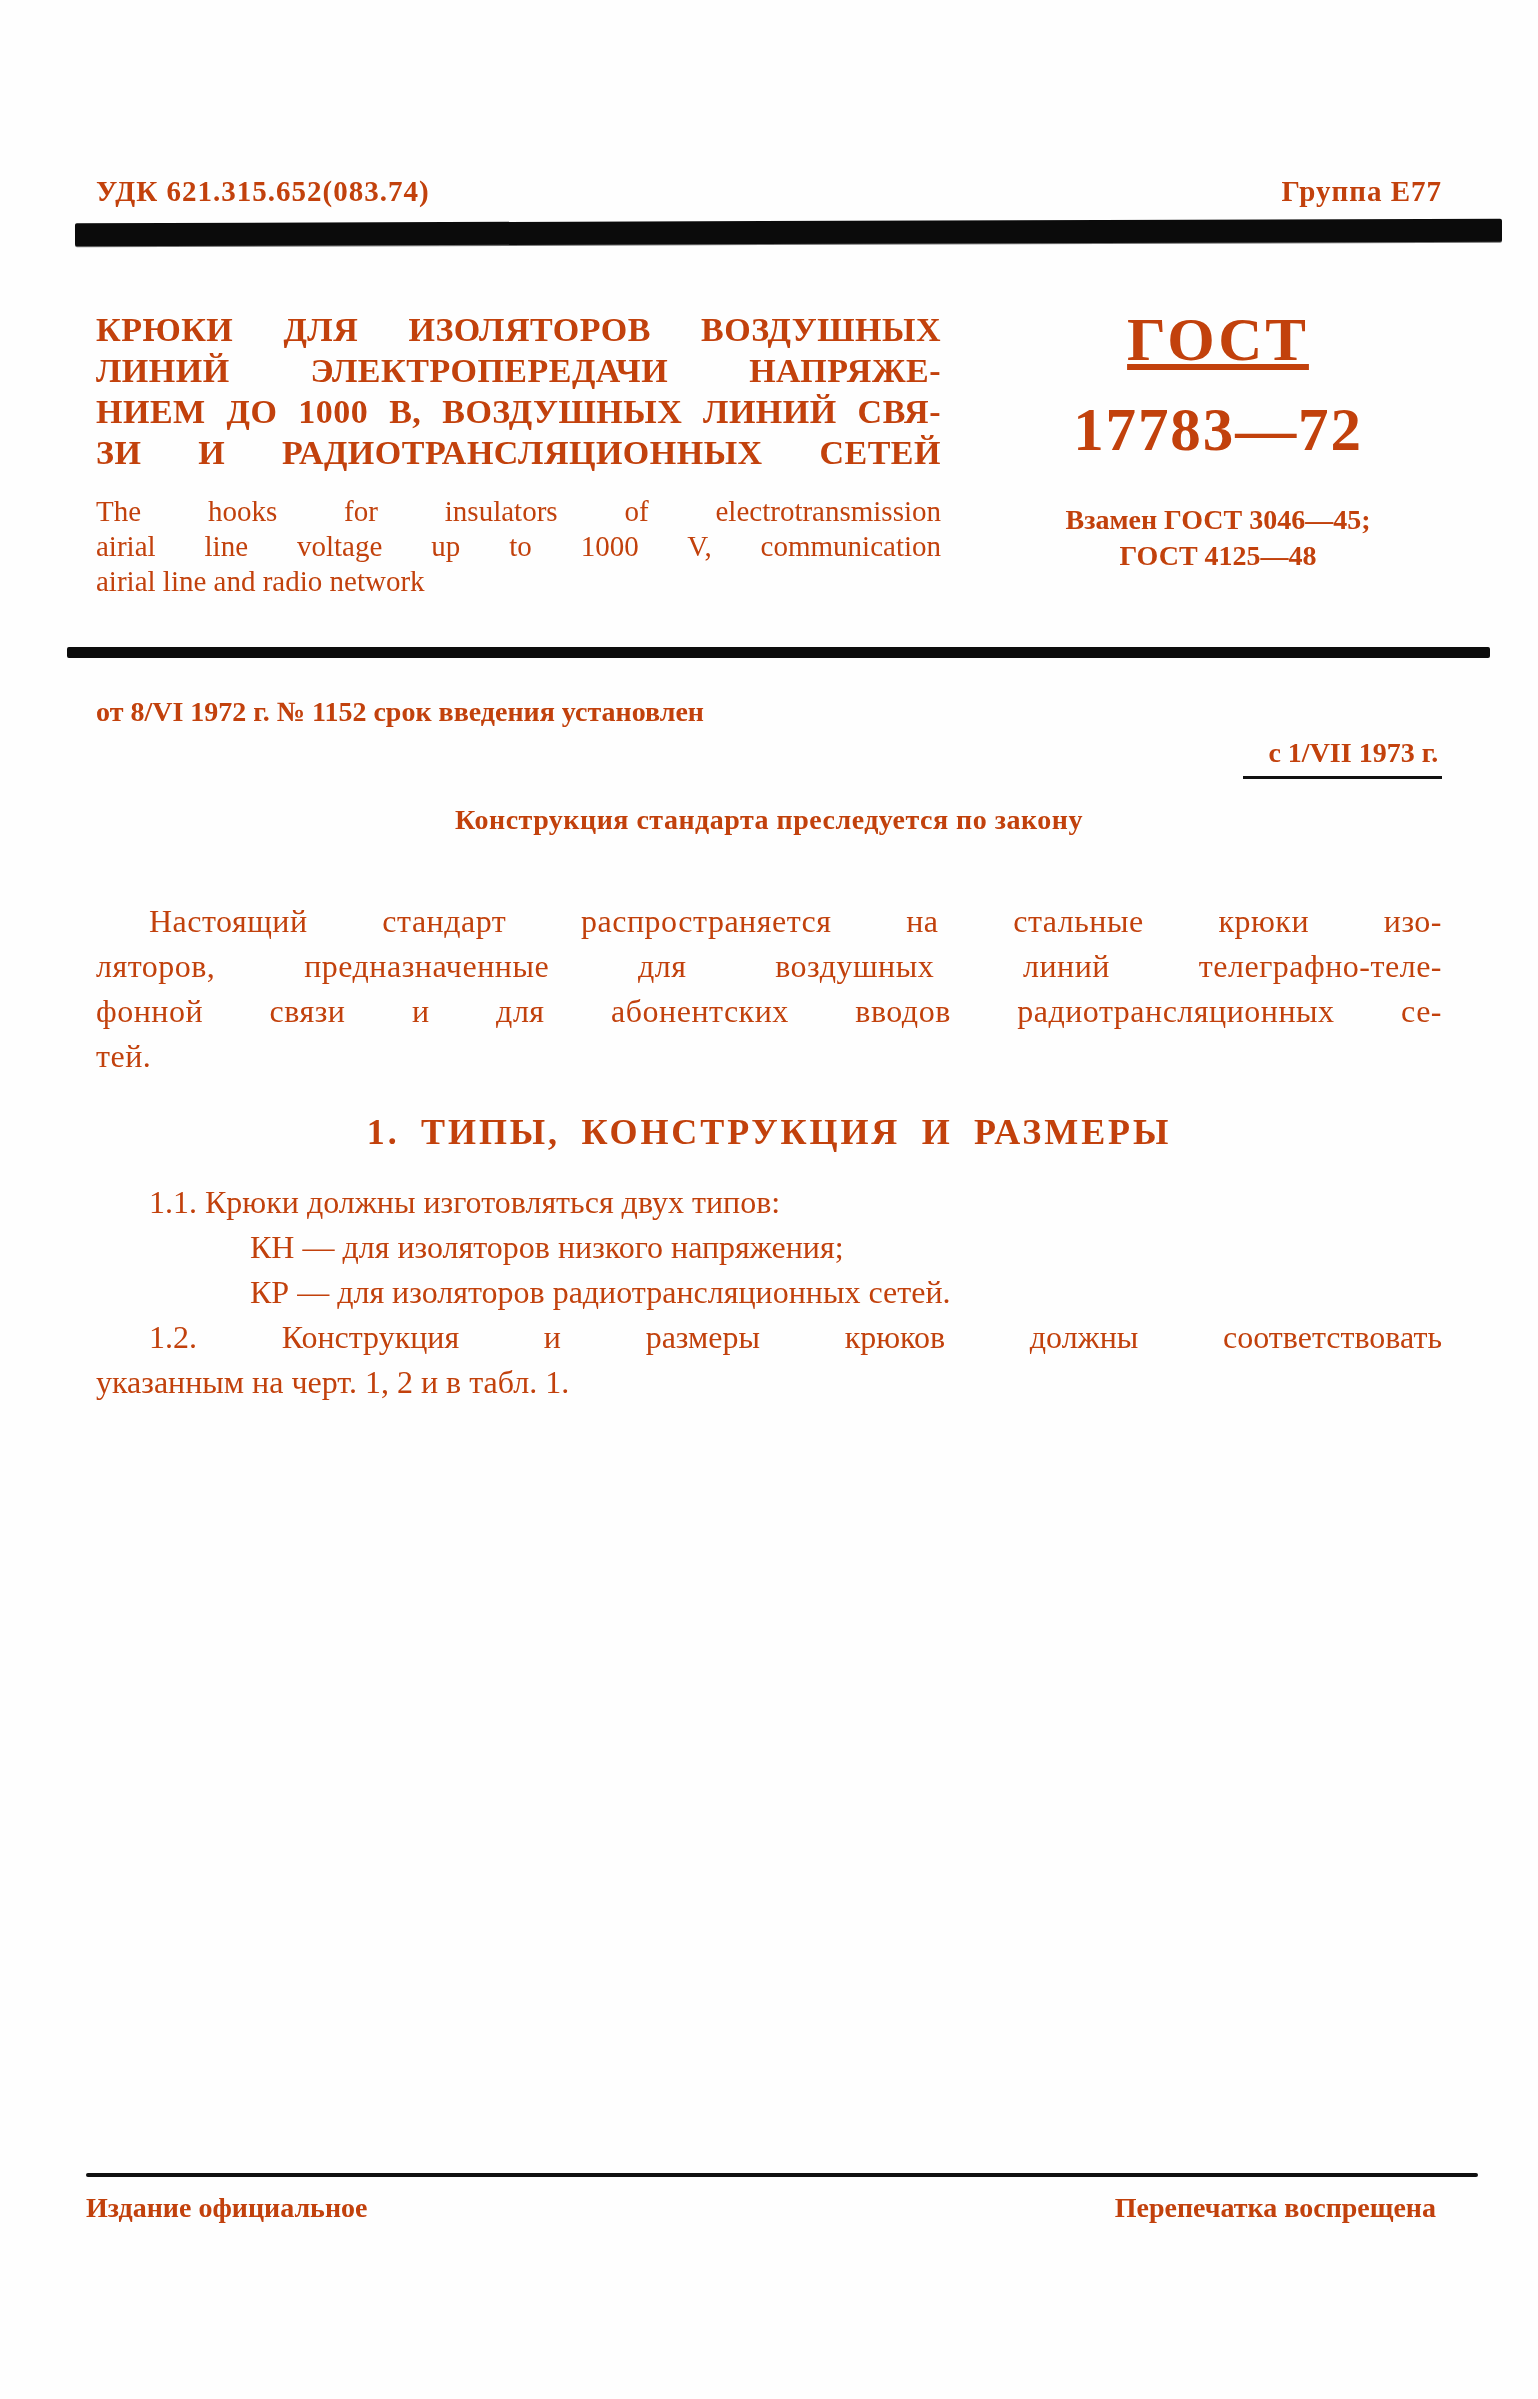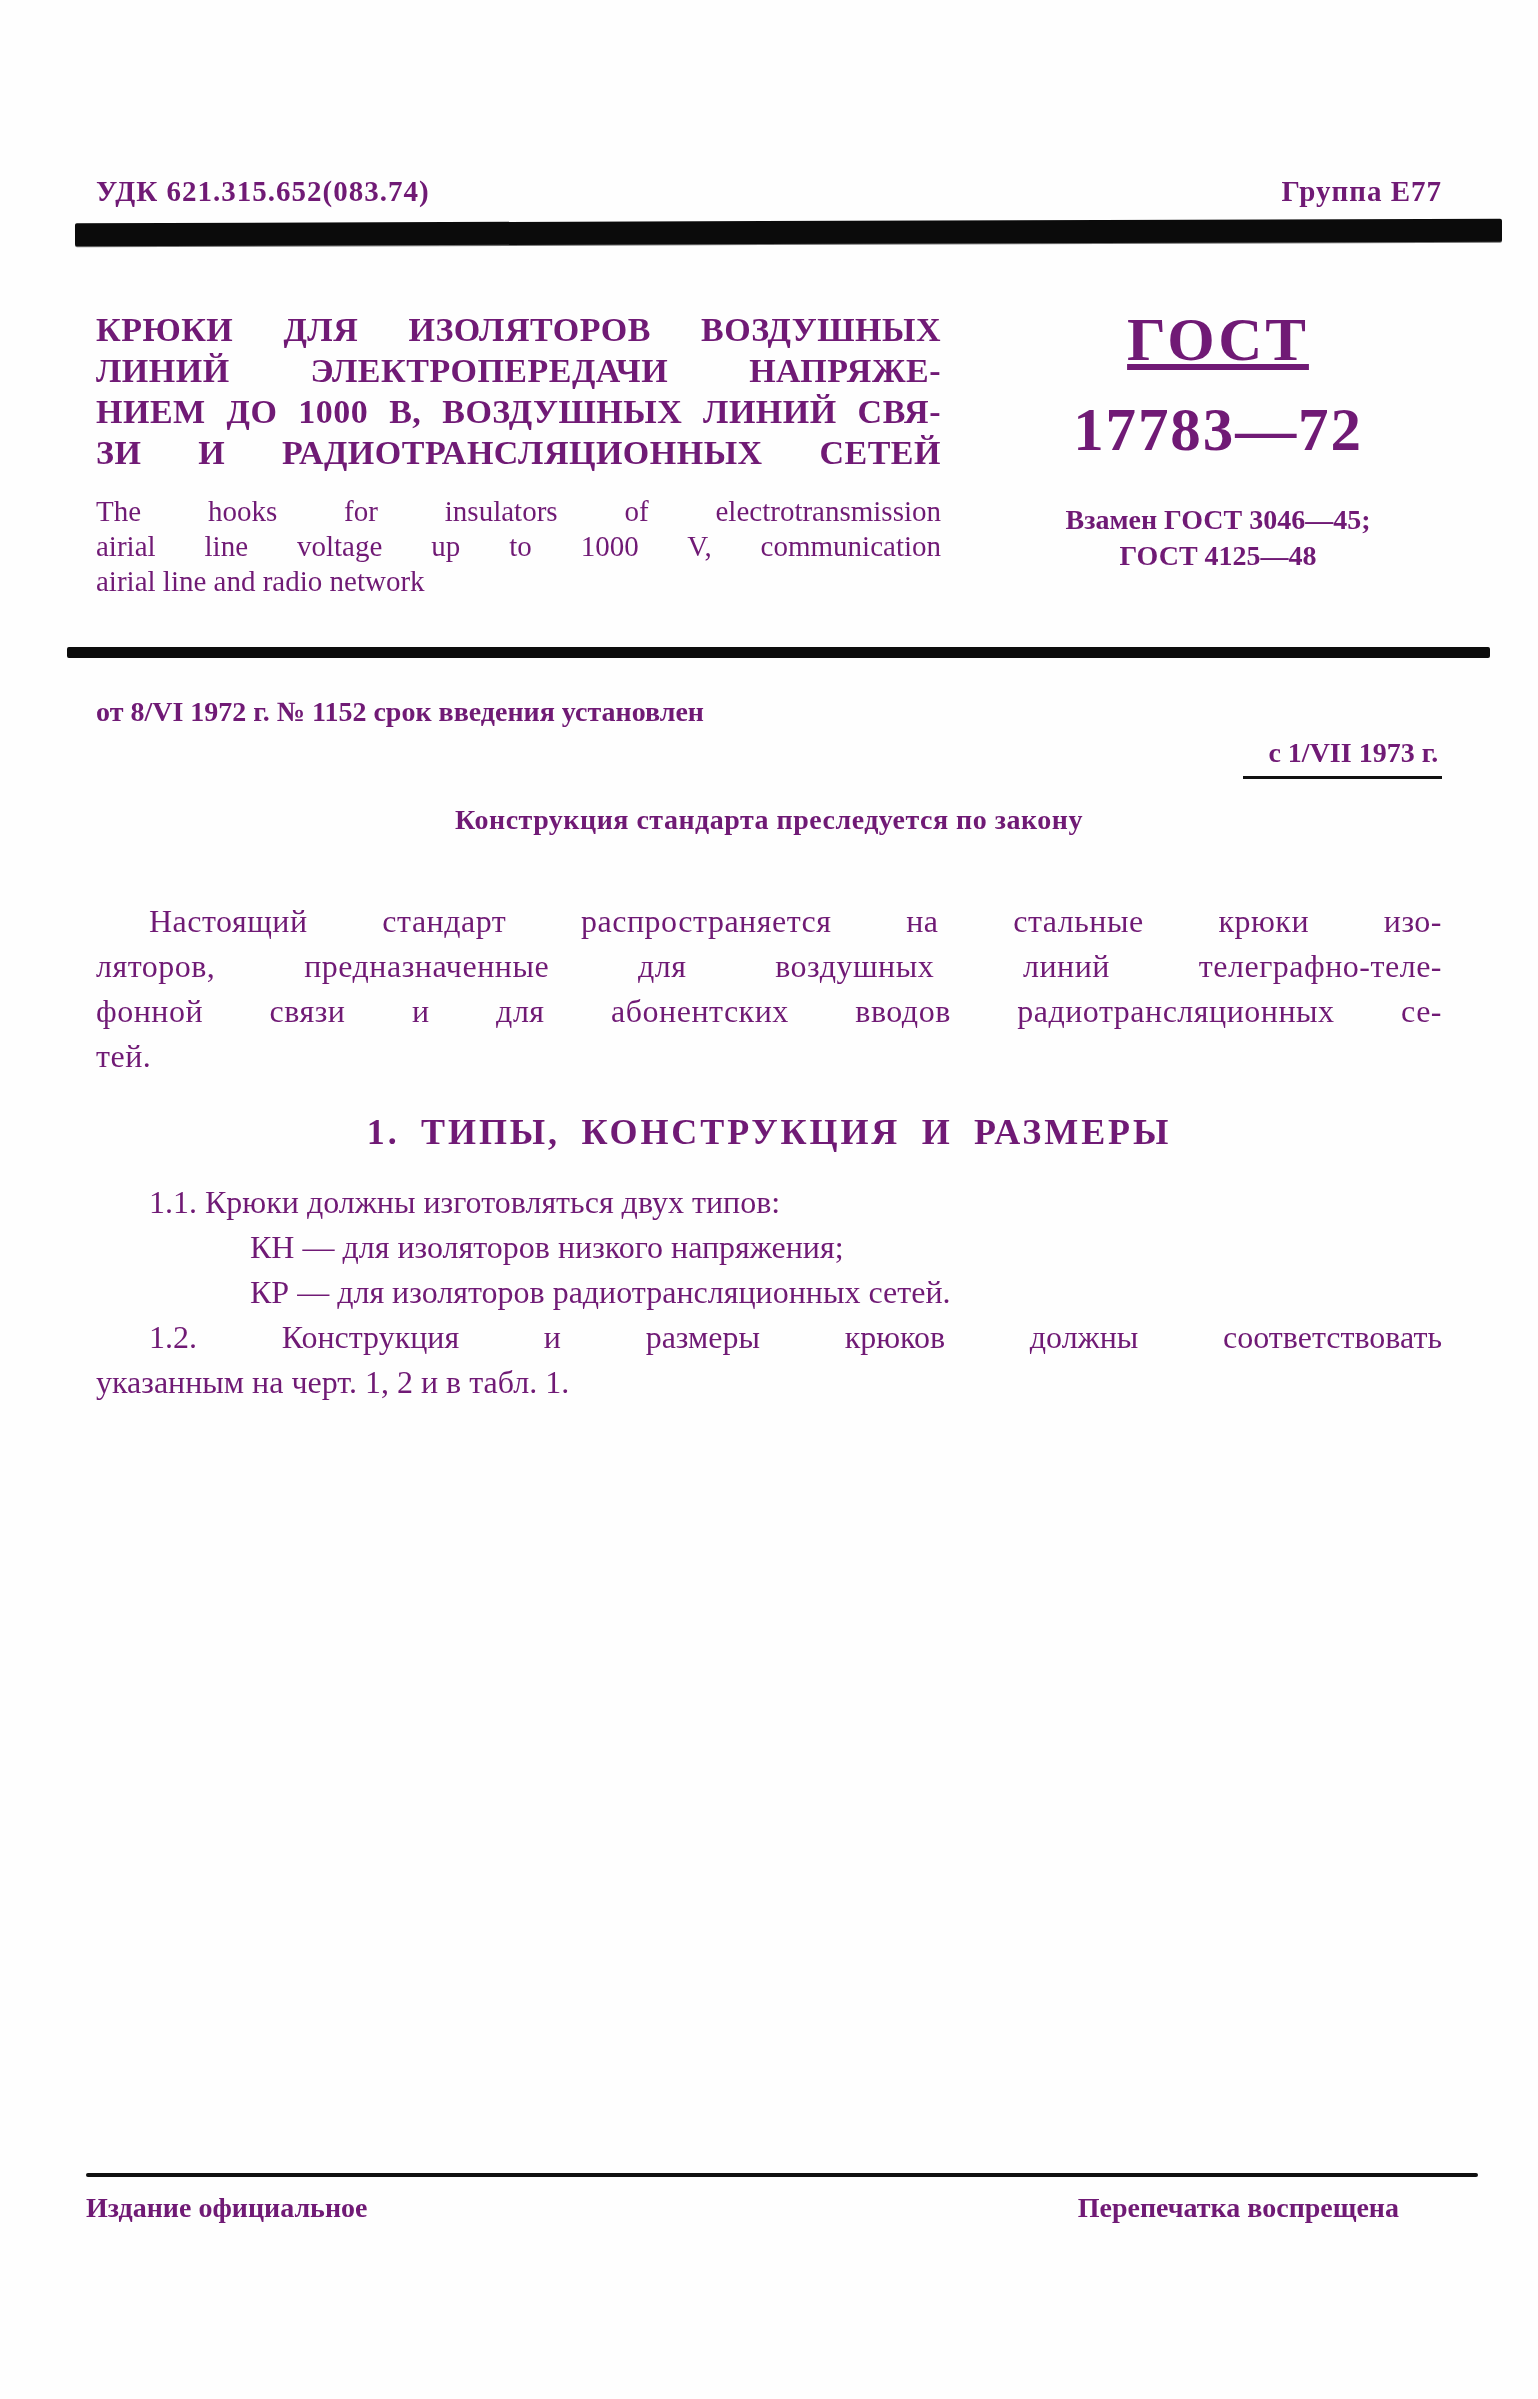--- a/index.html
+++ b/index.html
@@ -5,21 +5,21 @@
   html, body {
     margin: 0;
     padding: 0;
     background: #ffffff;
   }
   .page {
     position: relative;
     width: 1538px;
     height: 2400px;
     background: #fefefe;
-    color: #701a75;
+    color: #c2410c;
     font-family: "Liberation Serif", serif;
     overflow: hidden;
   }
   .content {
     padding: 0 96px;
   }
   
   .topline {
     margin-top: 175px;
     display: flex;
@@ -200,21 +200,21 @@
     border-radius: 1.9px;
   }
   .footer-row {
     margin-top: 15.4px;
     display: flex;
     justify-content: space-between;
     font-size: 28px;
     font-weight: bold;
   }
   .footer-right-label {
-    margin-right: 79px;
+    margin-right: 42px;
   }
 </style>
 </head>
 <body>
 
 <div class="page">
   <div class="content">
 
     <div class="topline">
       <span>УДК 621.315.652(083.74)</span>

